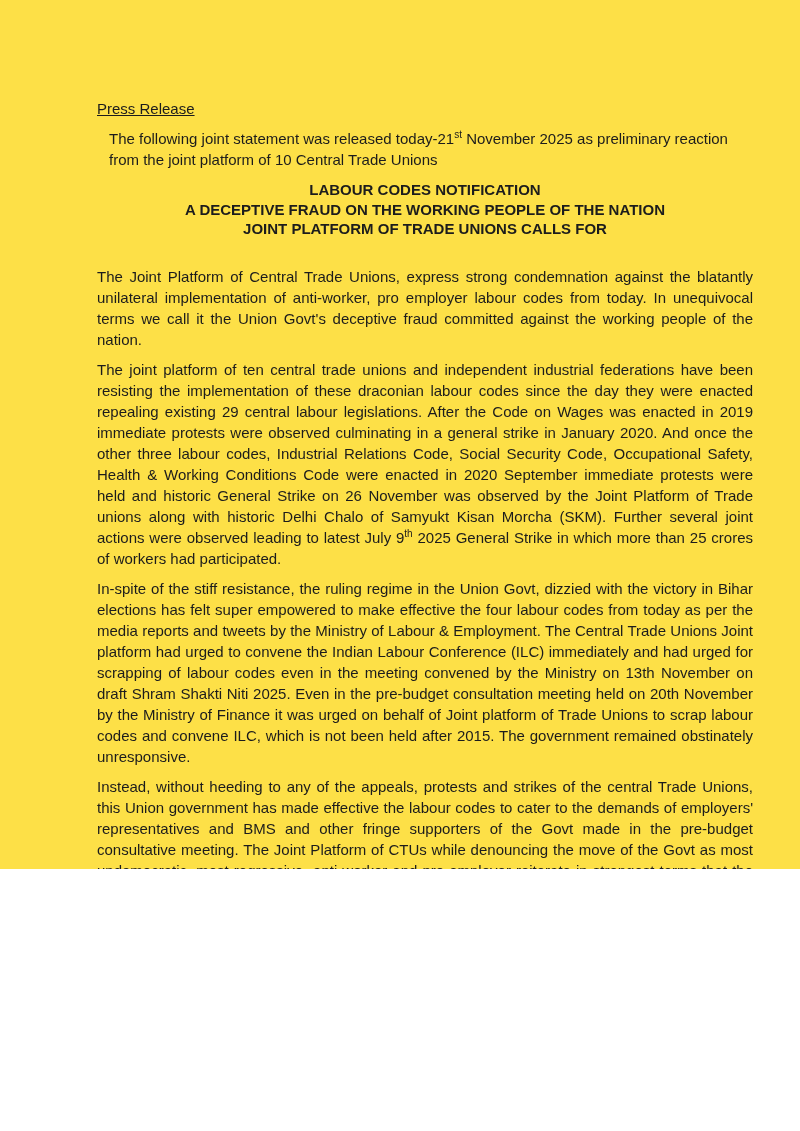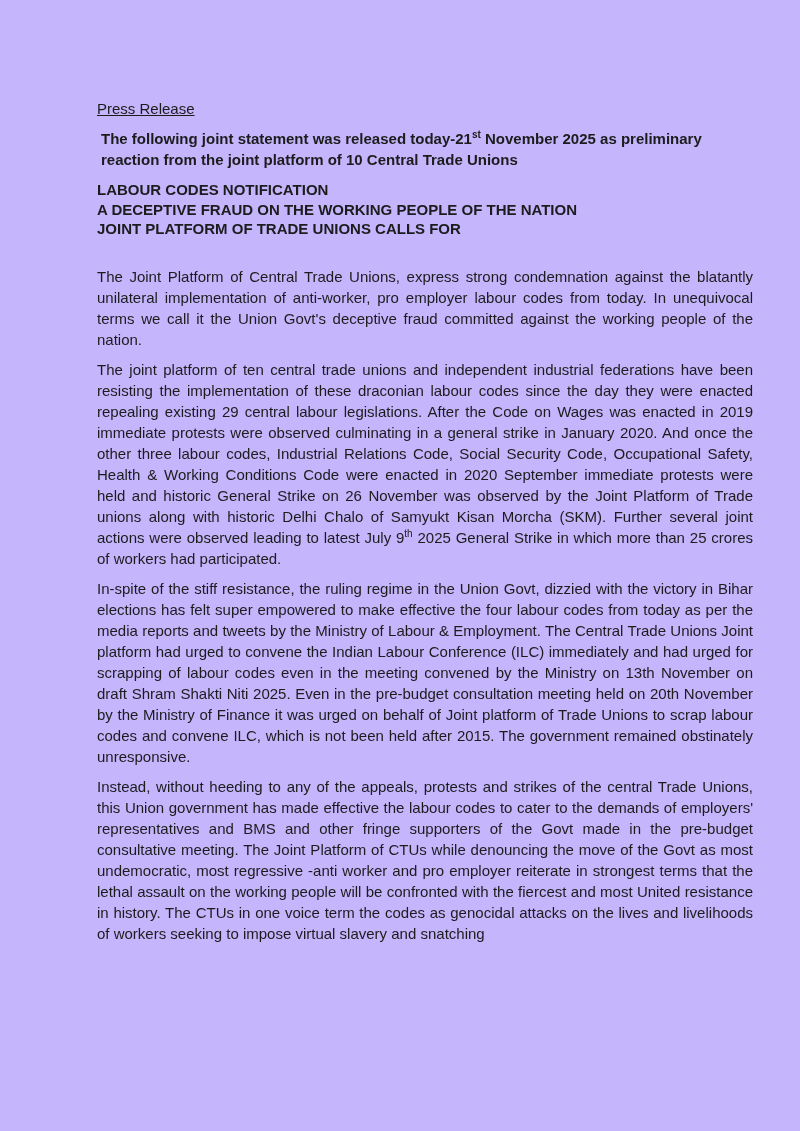--- a/index.html
+++ b/index.html
@@ -3,50 +3,50 @@
 <meta charset="utf-8">
 <style>
   html, body {
     margin: 0;
     padding: 0;
     background: #ffffff;
   }
   .page {
     position: relative;
     width: 800px;
-    height: 1131px;
-    background: #c4b5fd;
+    height: 869px;
+    background: #fde047;
     overflow: hidden;
     font-family: "Liberation Sans", sans-serif;
     color: #1c1c1c;
   }
   .content {
     position: absolute;
     left: 97px;
     top: 98px;
     width: 656px;
   }
   .heading {
     font-size: 15px;
     line-height: 21px;
     font-weight: 400;
     text-decoration: underline;
     margin: 0 0 9px 0;
   }
   .intro {
     font-size: 15px;
     line-height: 21px;
-    margin: 0 0 10px 4px;
+    margin: 0 0 10px 12px;
     text-align: left;
-    font-weight: bold;
   }
   .title-block {
     font-size: 15px;
     line-height: 19.5px;
     font-weight: 700;
+    text-align: center;
     margin: 0 0 27px 0;
   }
   .title-line {
     white-space: nowrap;
   }
   .body-para {
     font-size: 15px;
     line-height: 21px;
     text-align: justify;
     margin: 4px 0 9px 0;

